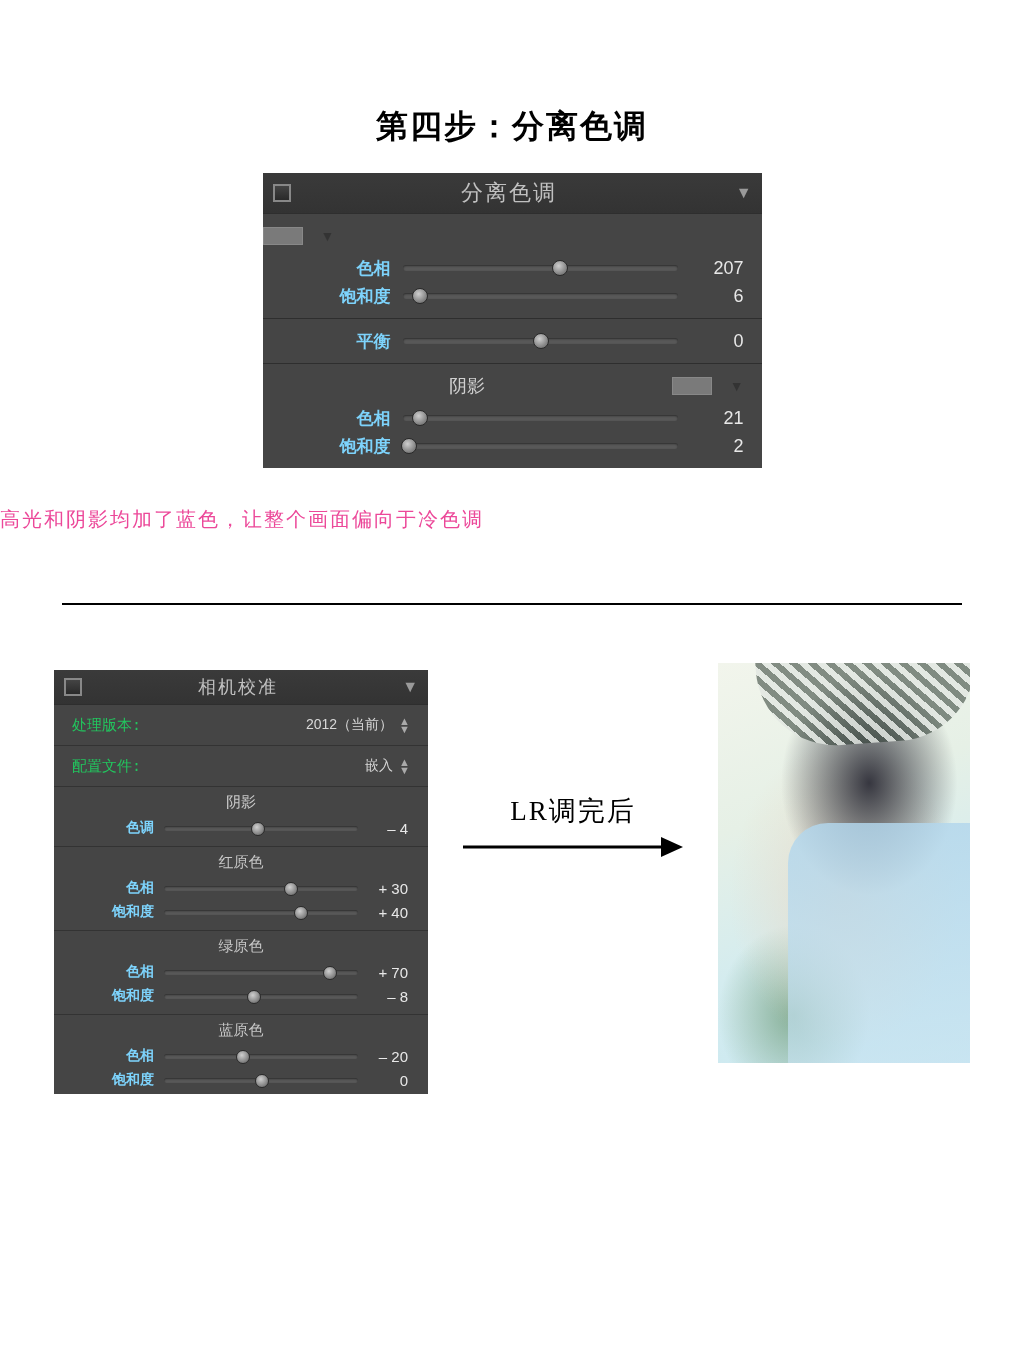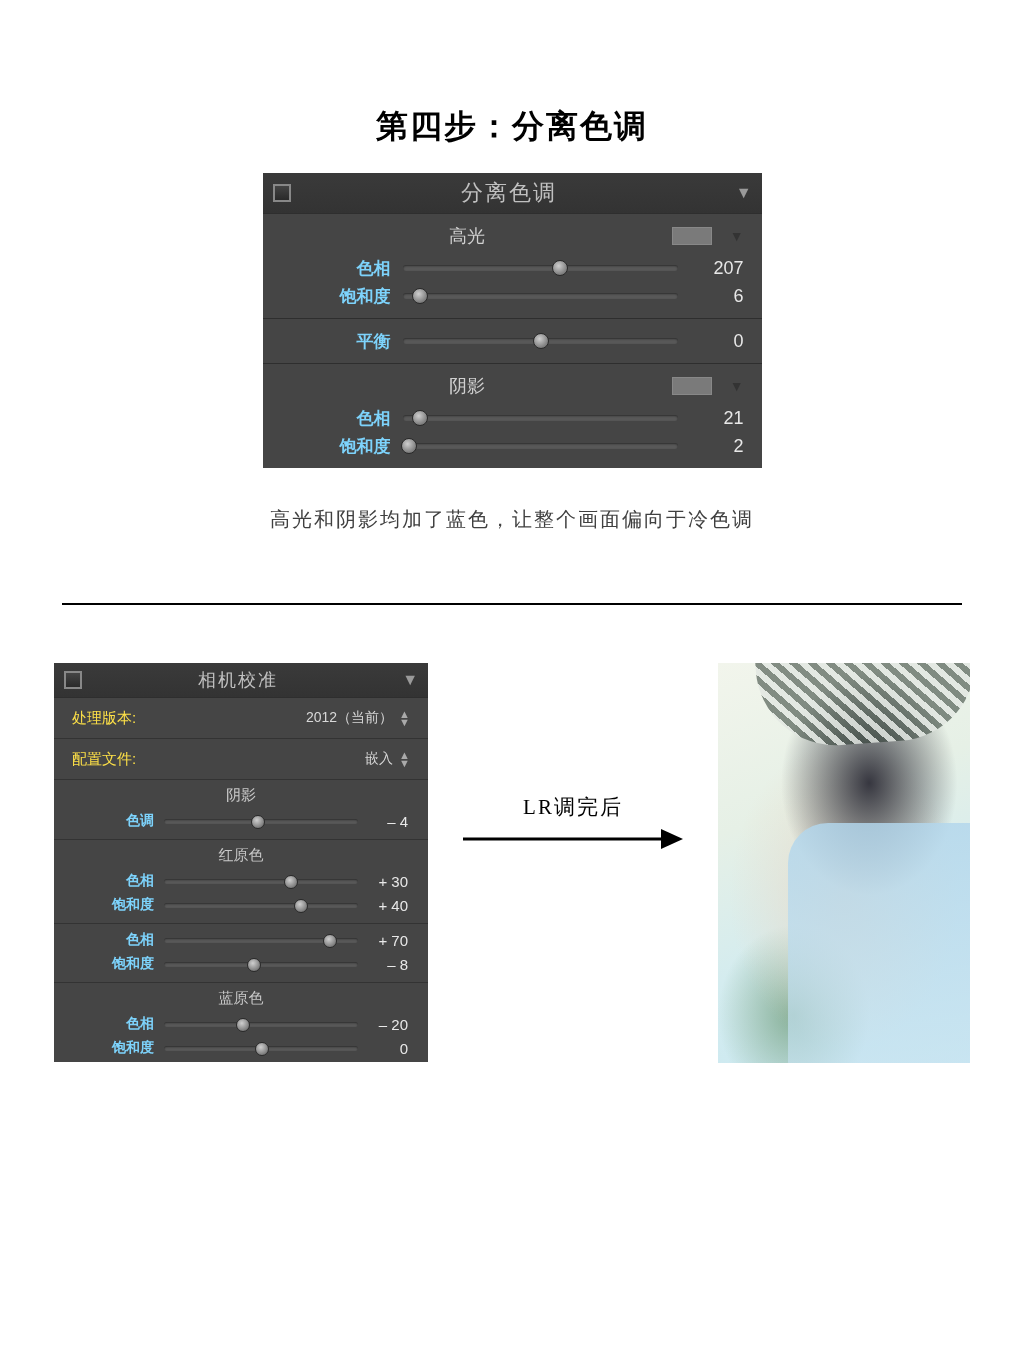--- a/index.html
+++ b/index.html
@@ -138,57 +138,59 @@
     border-radius: 50%;
   }
   .slider-row .s-value {
     width: 60px;
     text-align: right;
     font-size: 18px;
     color: #e8e8e8;
     padding-left: 6px;
   }
   .caption {
-    text-align: center;
+    text-align: left;
     font-size: 20px;
     letter-spacing: 2px;
     margin: 38px 0 0 0;
     font-family: "KaiTi","STKaiti","SimSun",serif;
-    color:#404040;
+    color:#ec4899;
   }
   hr.divider {
     width: 900px;
     margin: 70px auto 0 auto;
     border: none;
     border-top: 2px solid #000;
   }
   .bottom-area {
     display: flex;
     align-items: flex-start;
     margin-top: 58px;
     padding: 0 54px;
   }
   .calib-panel {
     width: 374px;
     flex: 0 0 auto;
+    margin-top: 7px;
   }
   .calib-panel .panel-header { height: 34px; }
   .calib-panel .panel-header .panel-title { font-size: 18px; }
   .kv-row {
     display: flex;
     align-items: center;
     height: 40px;
     background: #454545;
     border-bottom: 1px solid #333;
     padding: 0 18px;
   }
   .kv-row .kv-label {
     font-size: 15px;
-    color: #fde047;
+    color: #22c55e;
     flex: 1;
+    font-family: Liberation Mono, monospace;
   }
   .kv-row .kv-value {
     font-size: 14px;
     color: #d8d8d8;
     display: flex;
     align-items: center;
   }
   .kv-row .updown {
     font-size: 11px;
     color: #aaa;
@@ -214,21 +216,21 @@
   .calib-panel .slider-row .s-value { width: 44px; font-size: 15px; }
   .arrow-area {
     flex: 1;
     display: flex;
     flex-direction: column;
     align-items: center;
     margin-top: 130px;
     padding: 0 6px;
   }
   .arrow-area .arrow-label {
-    font-size: 21px;
+    font-size: 27px;
     letter-spacing: 2px;
     font-family: "SimSun","Songti SC",serif;
     margin-bottom: 4px;
   }
   .arrow-svg {
     width: 220px;
     height: 28px;
   }
   .photo {
     width: 252px;
@@ -267,21 +269,20 @@
 
   <div class="panel split-panel">
     <div class="panel-header">
       <span class="toggle-icon"></span>
       <span class="panel-title">分离色调</span>
       <span class="chevron">▼</span>
     </div>
 
     <div class="section">
       <div class="section-head">
-        <span class="sh-label">高光</span>
         <span class="swatch"></span>
         <span class="mini-chevron">▼</span>
       </div>
       <div class="slider-row">
         <span class="s-label">色相</span>
         <span class="s-track track-hue">
           <span class="s-thumb" style="left:57%"></span>
         </span>
         <span class="s-value">207</span>
       </div>
@@ -378,20 +379,21 @@
         <div class="slider-row">
           <span class="s-label">饱和度</span>
           <span class="s-track track-gray-sat">
             <span class="s-thumb" style="left:70%"></span>
           </span>
           <span class="s-value">+ 40</span>
         </div>
       </div>
 
       <div class="calib-section">
+        <div class="calib-sh">绿原色</div>
         <div class="slider-row">
           <span class="s-label">色相</span>
           <span class="s-track track-green">
             <span class="s-thumb" style="left:85%"></span>
           </span>
           <span class="s-value">+ 70</span>
         </div>
         <div class="slider-row">
           <span class="s-label">饱和度</span>
           <span class="s-track track-gray-sat">

